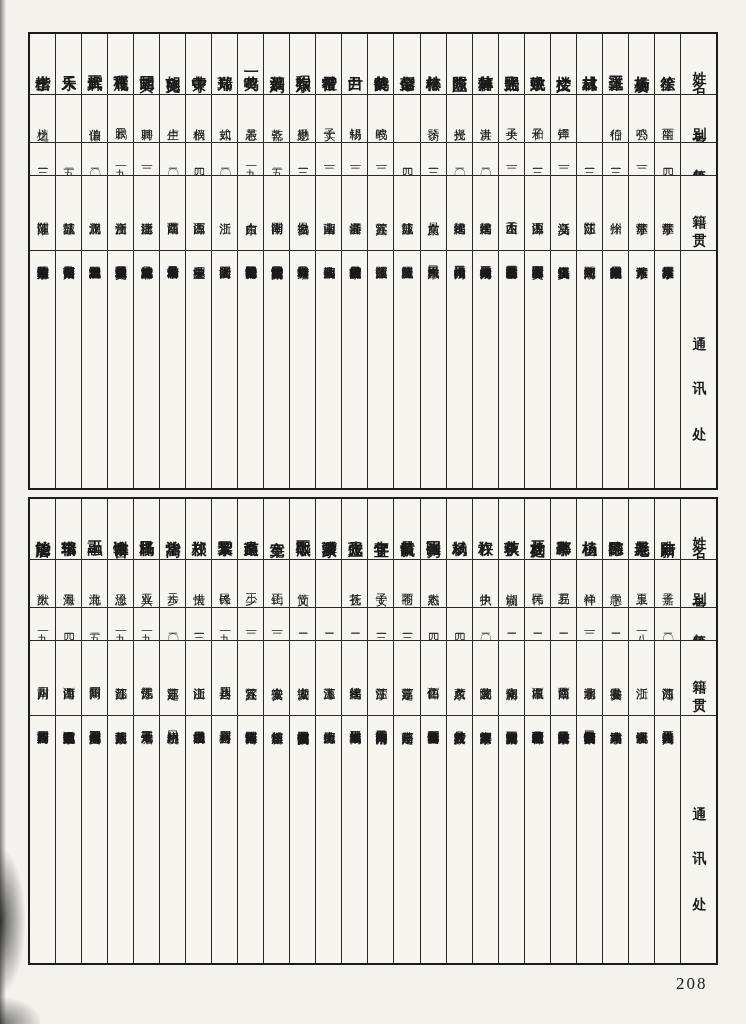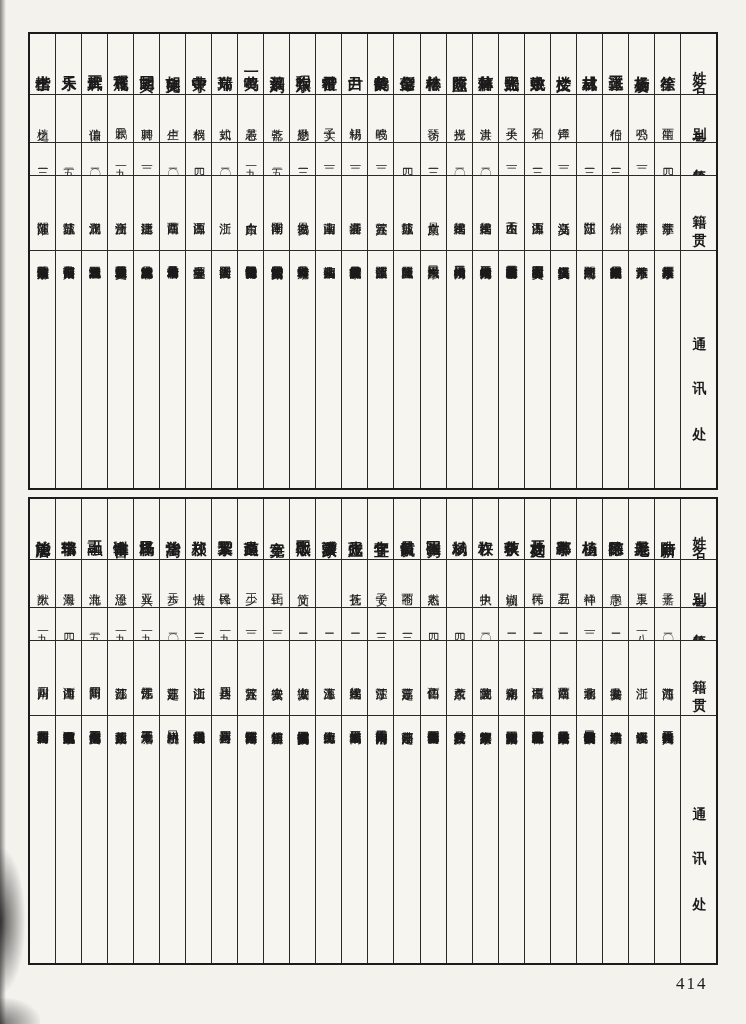--- a/index.html
+++ b/index.html
@@ -446,14 +446,14 @@
   </div>
       <div class="col person-col">
     <div class="cell name">唐治能</div>
     <div class="cell alias">大猷</div>
     <div class="cell age">一九</div>
     <div class="cell native">四川南川</div>
     <div class="cell address">四川南川西街韩春廷转</div>
   </div>
     </div>
 
-  <div class="page-number">414</div>
+  <div class="page-number">208</div>
 </div>
 
 </body></html>

